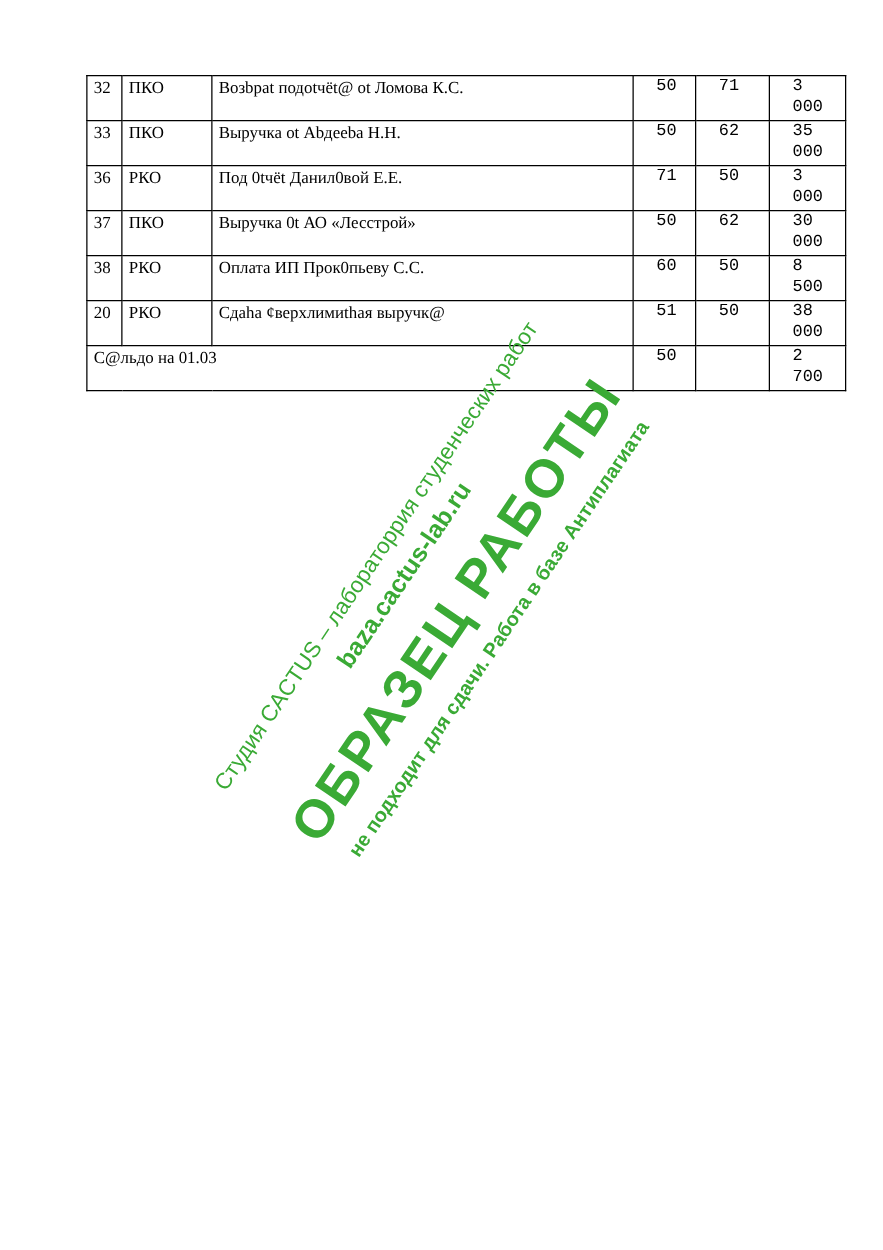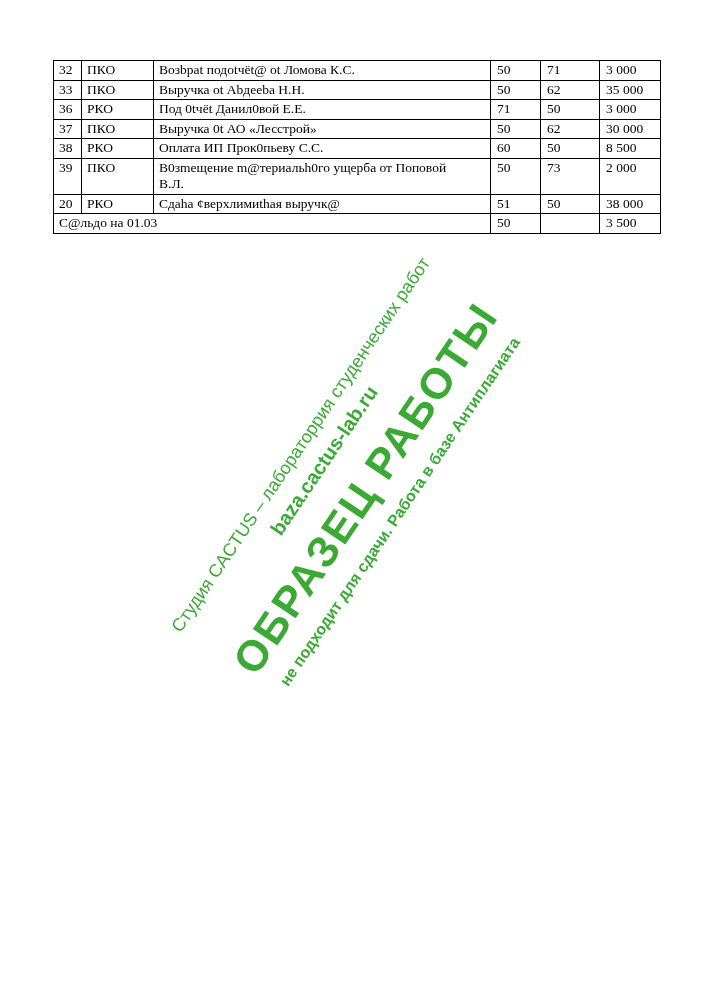--- a/index.html
+++ b/index.html
@@ -6,42 +6,42 @@
   html,body { width:706px; height:1000px; }
   body {
     position:relative;
     width:706px; height:1000px;
     background:#ffffff;
     font-family:"Liberation Serif", serif;
     overflow:hidden;
   }
   .doc-table {
     position:absolute;
-    left:53px; top:60px;
+    left:69px; top:60px;
     width:607px;
     border-collapse:collapse;
     table-layout:fixed;
     font-size:13.5px;
     line-height:16.5px;
     color:#000;
   }
   .doc-table td {
     border:1px solid #000;
     vertical-align:top;
     padding:1px 4px 1px 5px;
     overflow:hidden;
   }
   .col-num    { width:28px; }
   .col-doc    { width:72px; }
   .col-desc   { width:337px; }
   .col-d1     { width:50px; }
   .col-d2     { width:59px; }
   .col-amount { width:61px; }
   td.cell-desc { white-space:pre-line; }
-  td.cell-d1, td.cell-d2, td.cell-amount { padding-left:6px; }
+  td.cell-d1, td.cell-d2, td.cell-amount { padding-left:18px;font-family:Liberation Mono, monospace; }
 
   .watermark {
     position:absolute;
     left:350px; top:478px;
     transform:translate(-50%,-50%) rotate(-56deg);
     transform-origin:center center;
     text-align:center;
     white-space:nowrap;
     font-family:"Liberation Sans", sans-serif;
     pointer-events:none;
@@ -98,41 +98,32 @@
     </tr>
     <tr>
       <td>38</td>
       <td>РКО</td>
       <td class="cell-desc">Оплата ИП Прок0пьеву С.С.</td>
       <td class="cell-d1">60</td>
       <td class="cell-d2">50</td>
       <td class="cell-amount">8 500</td>
     </tr>
     <tr>
-      <td>39</td>
-      <td>ПКО</td>
-      <td class="cell-desc">В0зmещение m@териальh0го ущерба от Поповой
-В.Л.</td>
-      <td class="cell-d1">50</td>
-      <td class="cell-d2">73</td>
-      <td class="cell-amount">2 000</td>
-    </tr>
-    <tr>
       <td>20</td>
       <td>РКО</td>
       <td class="cell-desc">Сдаhа ¢верхлимиthая выручк@</td>
       <td class="cell-d1">51</td>
       <td class="cell-d2">50</td>
       <td class="cell-amount">38 000</td>
     </tr>
     <tr>
       <td colspan="3">С@льдо на 01.03</td>
       <td class="cell-d1">50</td>
       <td class="cell-d2"></td>
-      <td class="cell-amount">3 500</td>
+      <td class="cell-amount">2 700</td>
     </tr>
   </tbody>
 </table>
 
 <div class="watermark" style="color: rgb(58, 170, 53);">
   <div class="wm-studio">Студия CACTUS – лабораторрия студенческих работ</div>
   <div class="wm-site">baza.cactus-lab.ru</div>
   <div class="wm-sample">ОБРАЗЕЦ РАБОТЫ</div>
   <div class="wm-warning">не подходит для сдачи. Работа в базе Антиплагиата</div>
 </div>

